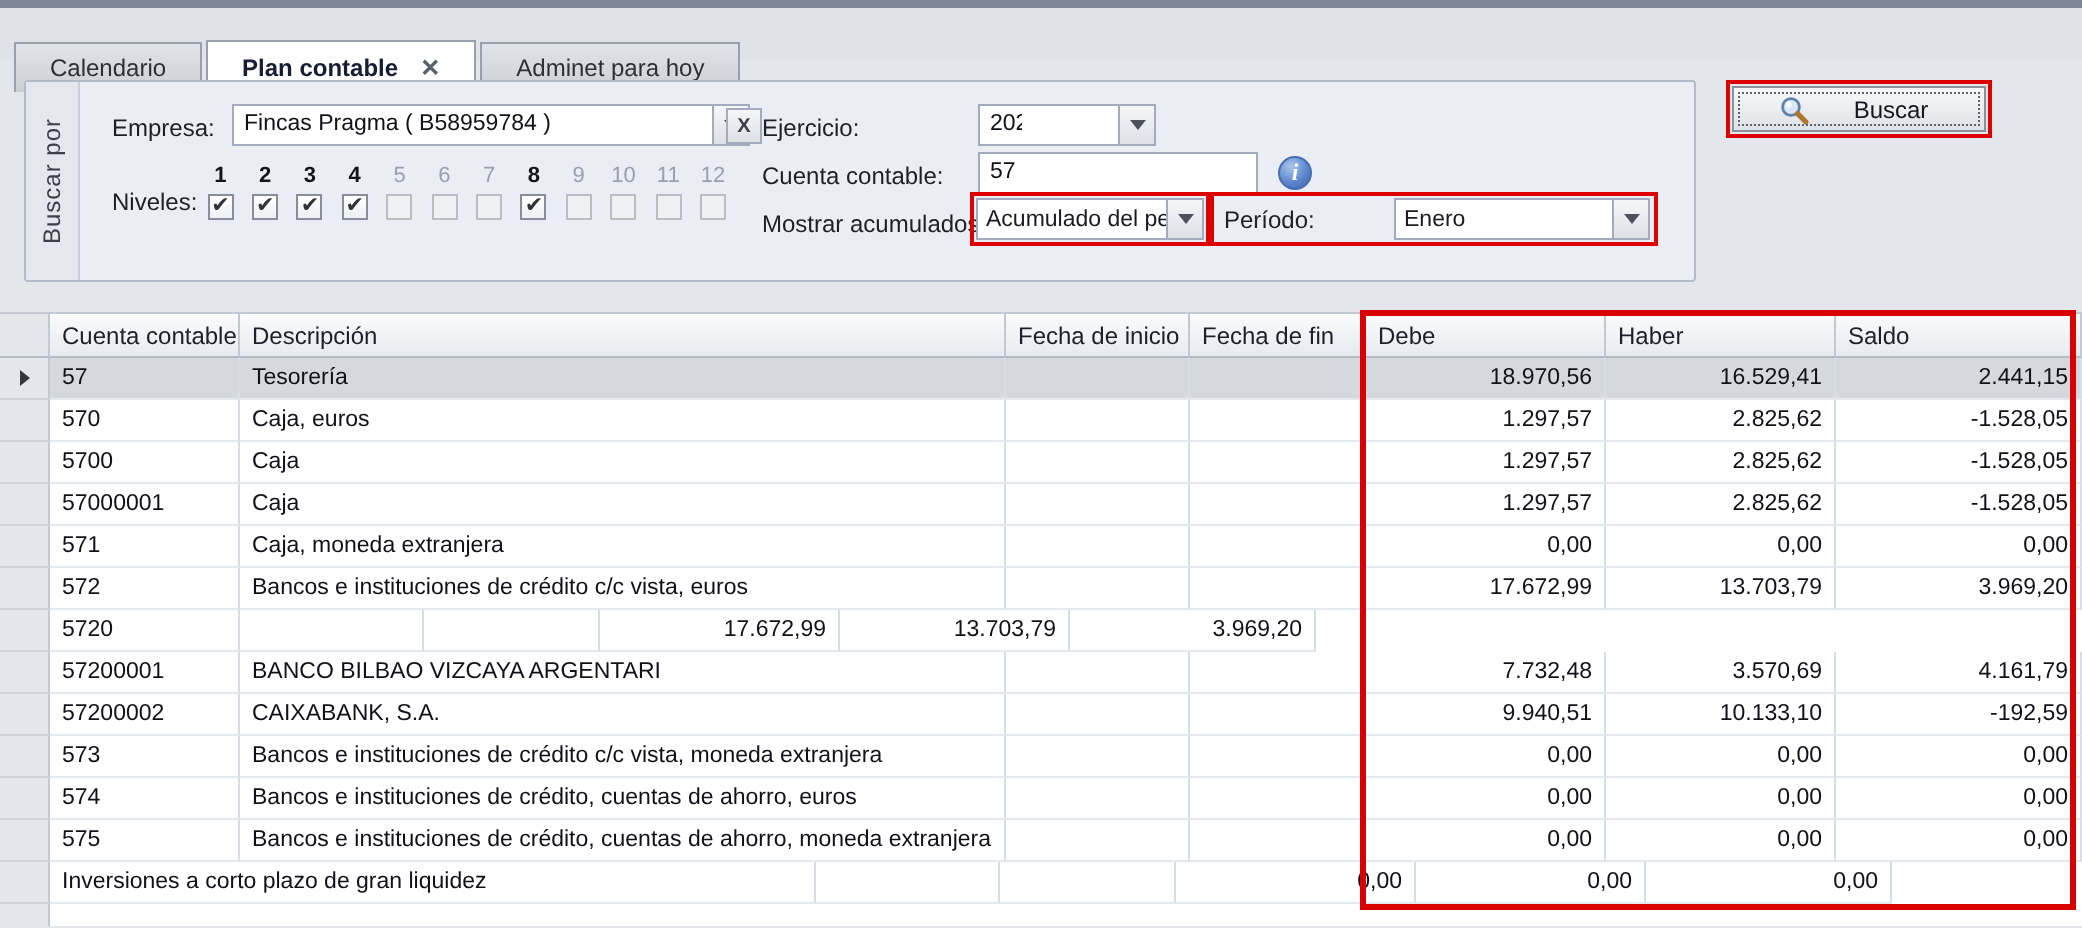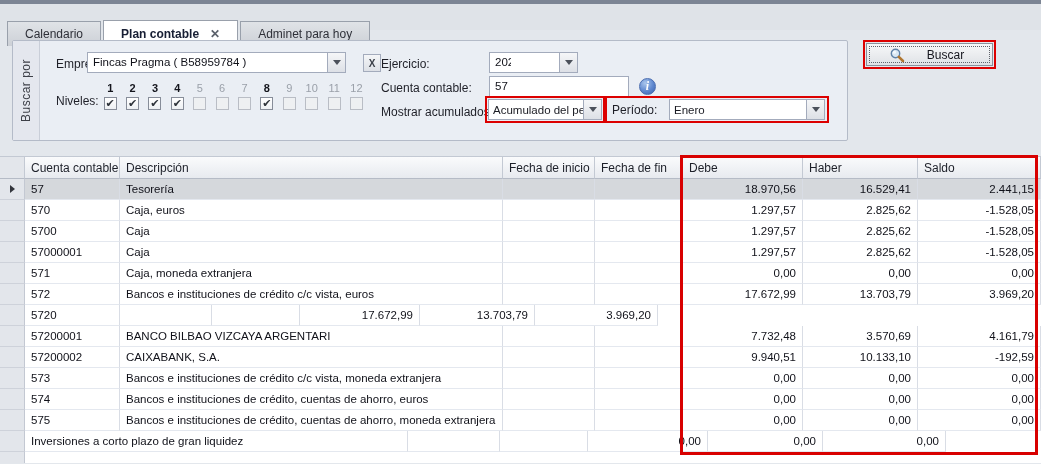--- a/index.html
+++ b/index.html
@@ -161,21 +161,21 @@
     </div>
   </div>
 </div>
 
 <div class="panel">
   <div class="vtab">
     <span>Buscar por</span>
   </div>
 
   <div class="flabel" style="left:43px; top:13px;">Empresa:</div>
-  <div class="combo" style="left:74px; top:11px; width:259px;">
+  <div class="combo" style="left:103px; top:11px; width:259px;">
     <span class="val">Fincas Pragma ( B58959784 )</span>
     <span class="dd-btn">
         <span class="dd-arrow"></span>
       </span>
   </div>
   <div class="sq-btn" style="left:350px; top:13px;">
     <span>X</span>
   </div>
 
   <div class="flabel" style="left:43px; top:50px;">Niveles:</div>
@@ -262,21 +262,21 @@
     <div class="inbox-combo" style="width:114px;">
       <span class="val" style="flex:1; padding:0 4px; font-size:11.5px; white-space:nowrap; overflow:hidden;">Acumulado del período</span>
       <span class="dd-btn">
           <span class="dd-arrow"></span>
         </span>
     </div>
   </div>
 
   <div class="redbox redbox-per">
     <span class="plabel">Período:</span>
-    <div class="inbox-combo" style="width:156px; margin-left:auto; margin-right:1px;">
+    <div class="inbox-combo" style="width:128px; margin-left:auto; margin-right:1px;">
       <span class="val" style="flex:1; padding:0 4px; font-size:11.5px;">Enero</span>
       <span class="dd-btn">
           <span class="dd-arrow"></span>
         </span>
     </div>
   </div>
 </div>
 
 <div class="redbox-buscar">
   <div class="buscar-btn">

